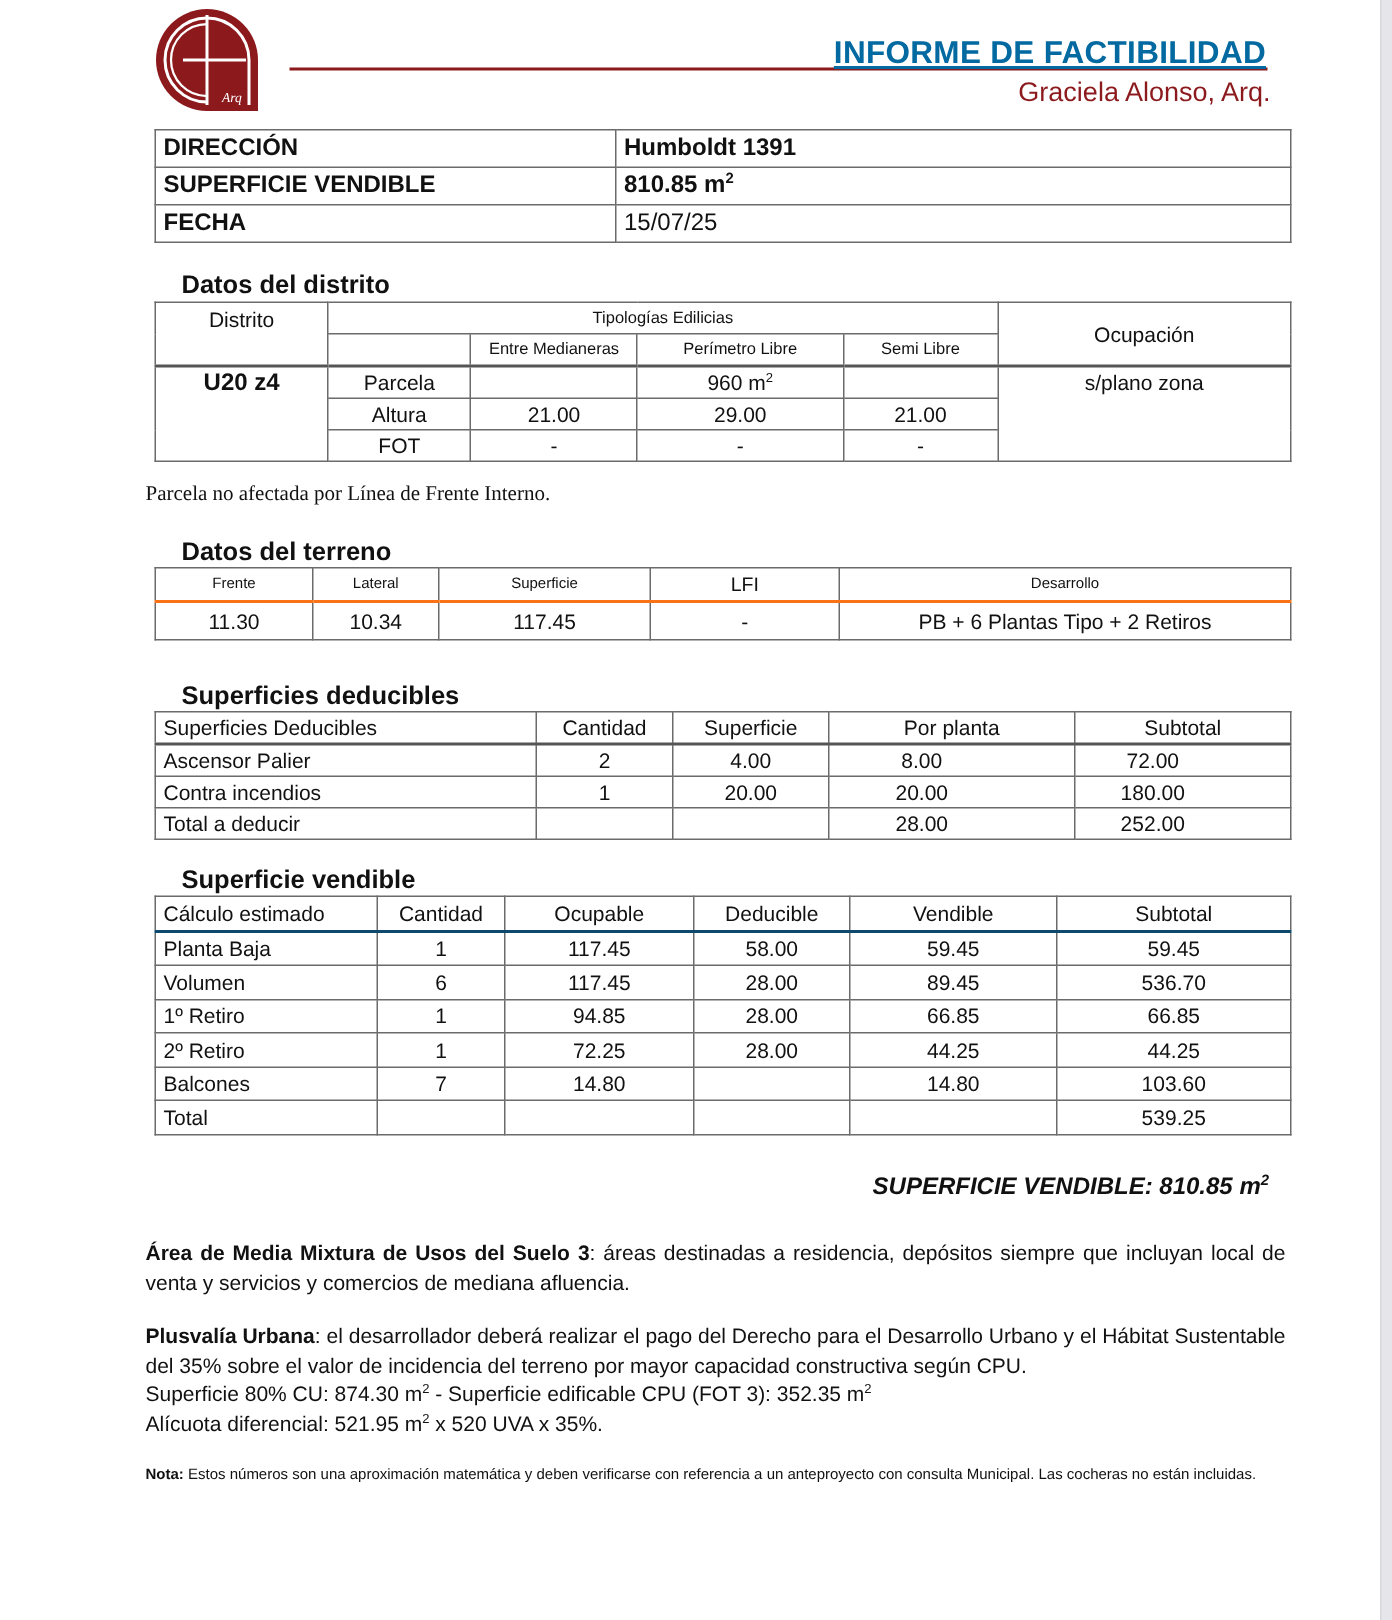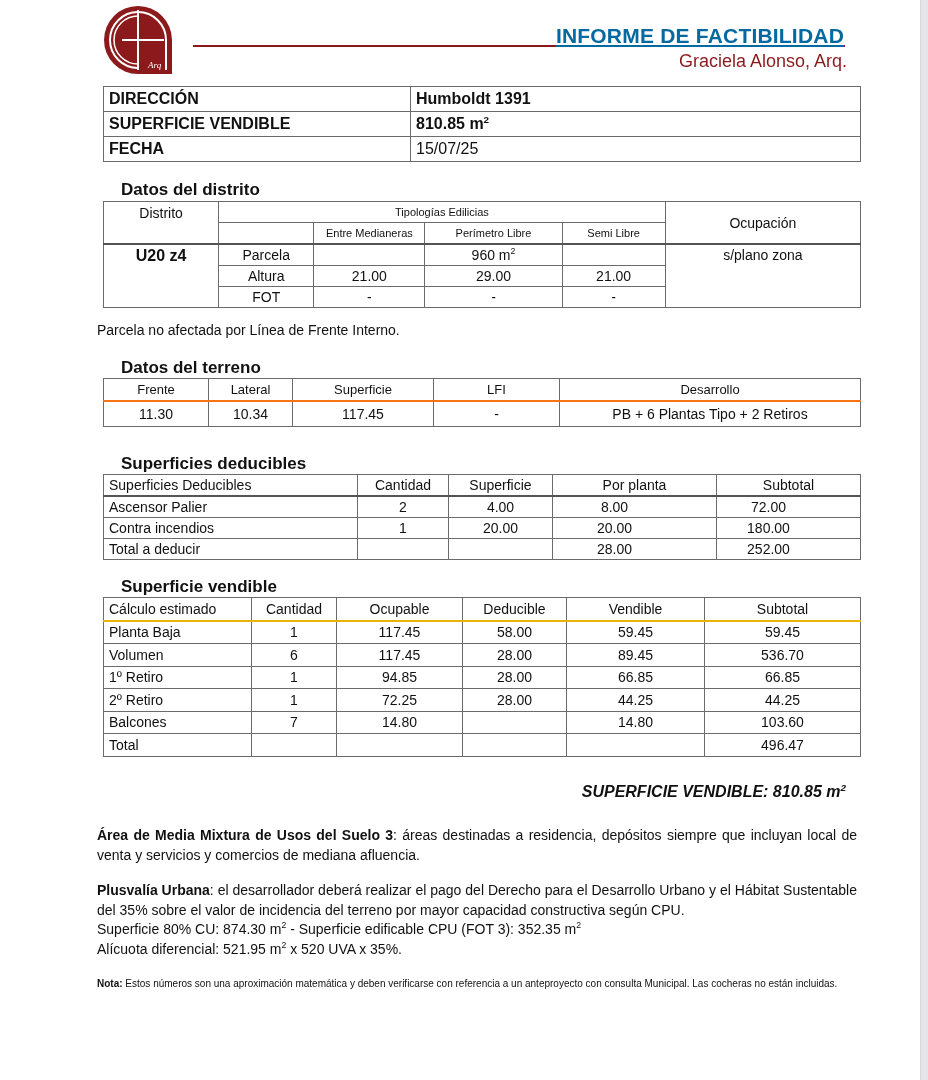--- a/index.html
+++ b/index.html
@@ -16,23 +16,23 @@
   td, th { border:1px solid #6b6b6b; padding:0 5px; font-weight:normal; }
   .t-info { left:103px; top:86px; width:758px; font-size:16px;padding-left:20px; }
   .t-info td { height:24px; font-weight:bold; }
   .t-info td.val-plain { font-weight:normal; }
   sup { font-size:0.62em; vertical-align:super; line-height:0; }
   .h2 { position:absolute; left:97px; font-size:17px; font-weight:bold;margin-left:24px; }
   .t-dist { left:103px; top:201px; width:758px; font-size:14px; text-align:center; }
   .t-dist td { height:20px; }
   .small { font-size:11px; }
   .thick-top td { border-top:2px solid #555;margin-top:32px; }
-  .note1 { position:absolute; left:97px; top:322px; font-size:14px; }
+  .note1 { position:absolute; left:97px; top:322px; font-size:14px;font-family:Liberation Serif, serif; }
   .t-terr { left:103px; top:378px; width:758px; text-align:center; }
-  .t-terr .hdr td { font-size:13px; height:21px; }
+  .t-terr .hdr td { font-size:10px; height:21px; }
   .t-terr .row td { font-size:14px; height:24px; border-top:2px solid #f97316; }
   .t-ded { left:103px; top:474px; width:758px; font-size:14px; }
   .t-ded td { height:20px; }
   .t-vend { left:103px; top:597px; width:758px; font-size:14px; }
   .t-vend td { height:21.5px; }
   .c { text-align:center; }
   .r { text-align:center; padding-right:45px; }
   .total-bold { position:absolute; right:82px; top:783px; font-size:16px; font-weight:bold; font-style:italic;margin-left:35px; }
   .para { position:absolute; left:97px; width:760px; font-size:14px; line-height:20px; }
   .para b { font-weight:bold; }
@@ -164,21 +164,21 @@
     <td class="c"></td>
     <td class="r">28.00</td>
     <td class="r">252.00</td>
   </tr>
 </tbody>
   </table>
 
 <div class="h2" style="top:577px">Superficie vendible</div>
 <table class="t-vend">
   <tbody>
-      <tr style="border-bottom:2px solid #eab308">
+      <tr style="border-bottom:2px solid #0c4a6e">
     <td style="width:137px">Cálculo estimado</td>
     <td class="c" style="width:74px">Cantidad</td>
     <td class="c" style="width:115px">Ocupable</td>
     <td class="c" style="width:93px">Deducible</td>
     <td class="c" style="width:127px">Vendible</td>
     <td class="c">Subtotal</td>
   </tr>
   <tr>
     <td>Planta Baja</td>
         <td class="c">1</td>
@@ -218,21 +218,21 @@
         <td class="c"></td>
         <td class="c">14.80</td>
         <td class="c">103.60</td>
   </tr>
   <tr>
     <td>Total</td>
         <td class="c"></td>
         <td class="c"></td>
         <td class="c"></td>
         <td class="c"></td>
-        <td class="c">496.47</td>
+        <td class="c">539.25</td>
   </tr>
 </tbody>
   </table>
 
 <div class="total-bold"><span>SUPERFICIE VENDIBLE: 810.85 m</span><sup>2</sup></div>
 
 <div class="para justify" style="top:825px">
   <b>Área de Media Mixtura de Usos del Suelo 3</b><span>: áreas destinadas a residencia, depósitos siempre que incluyan local de venta y servicios y comercios de mediana afluencia.</span>
 </div>
 

